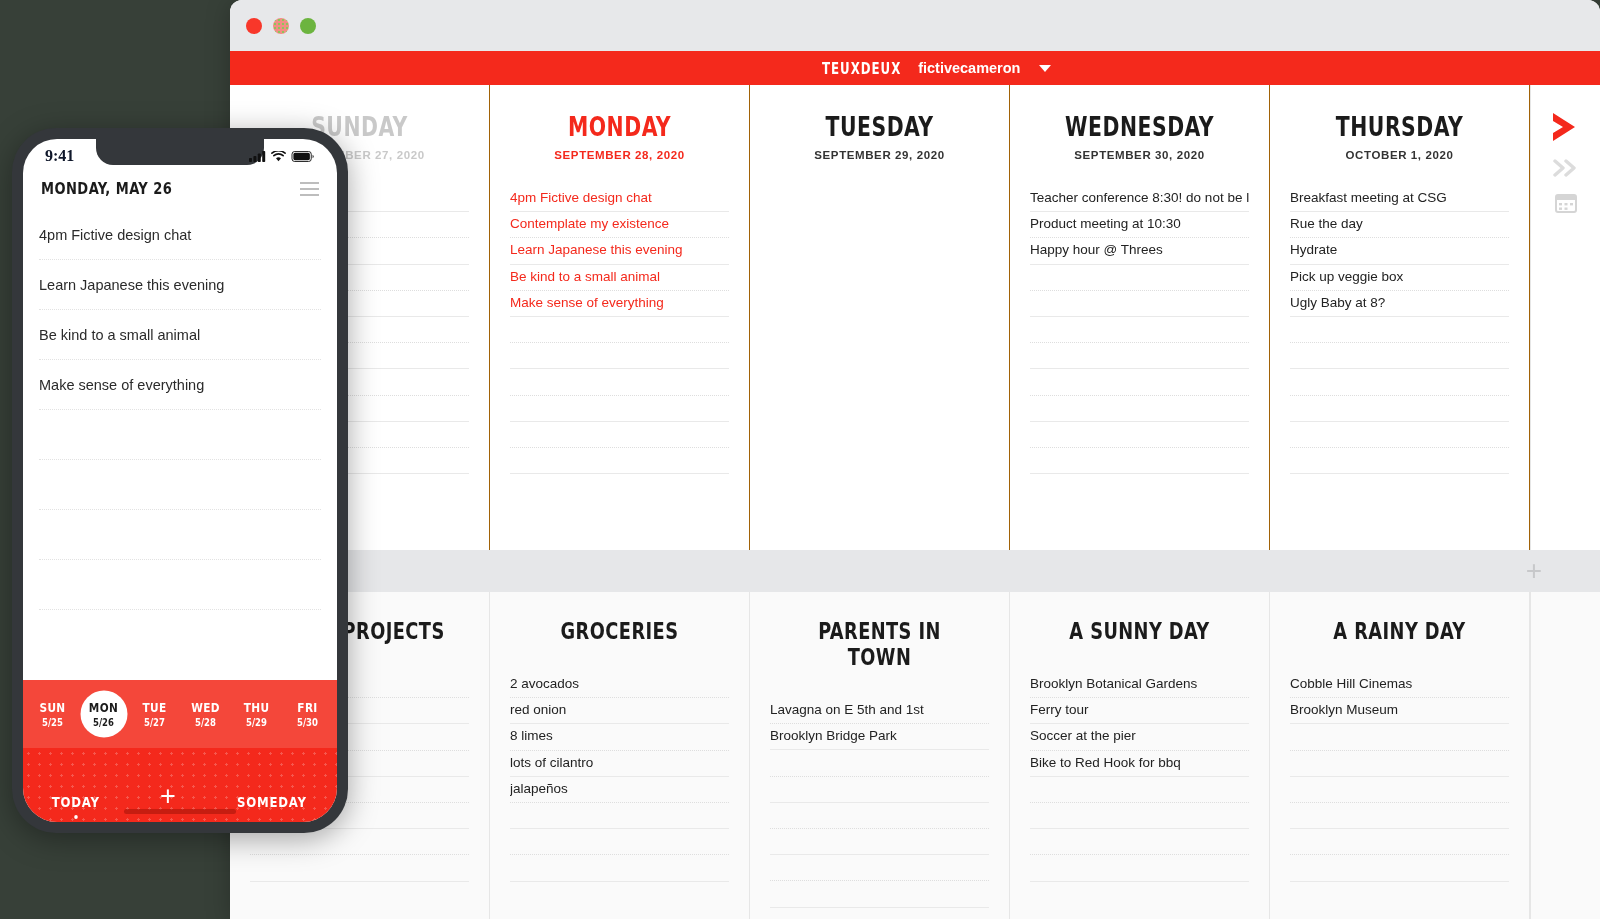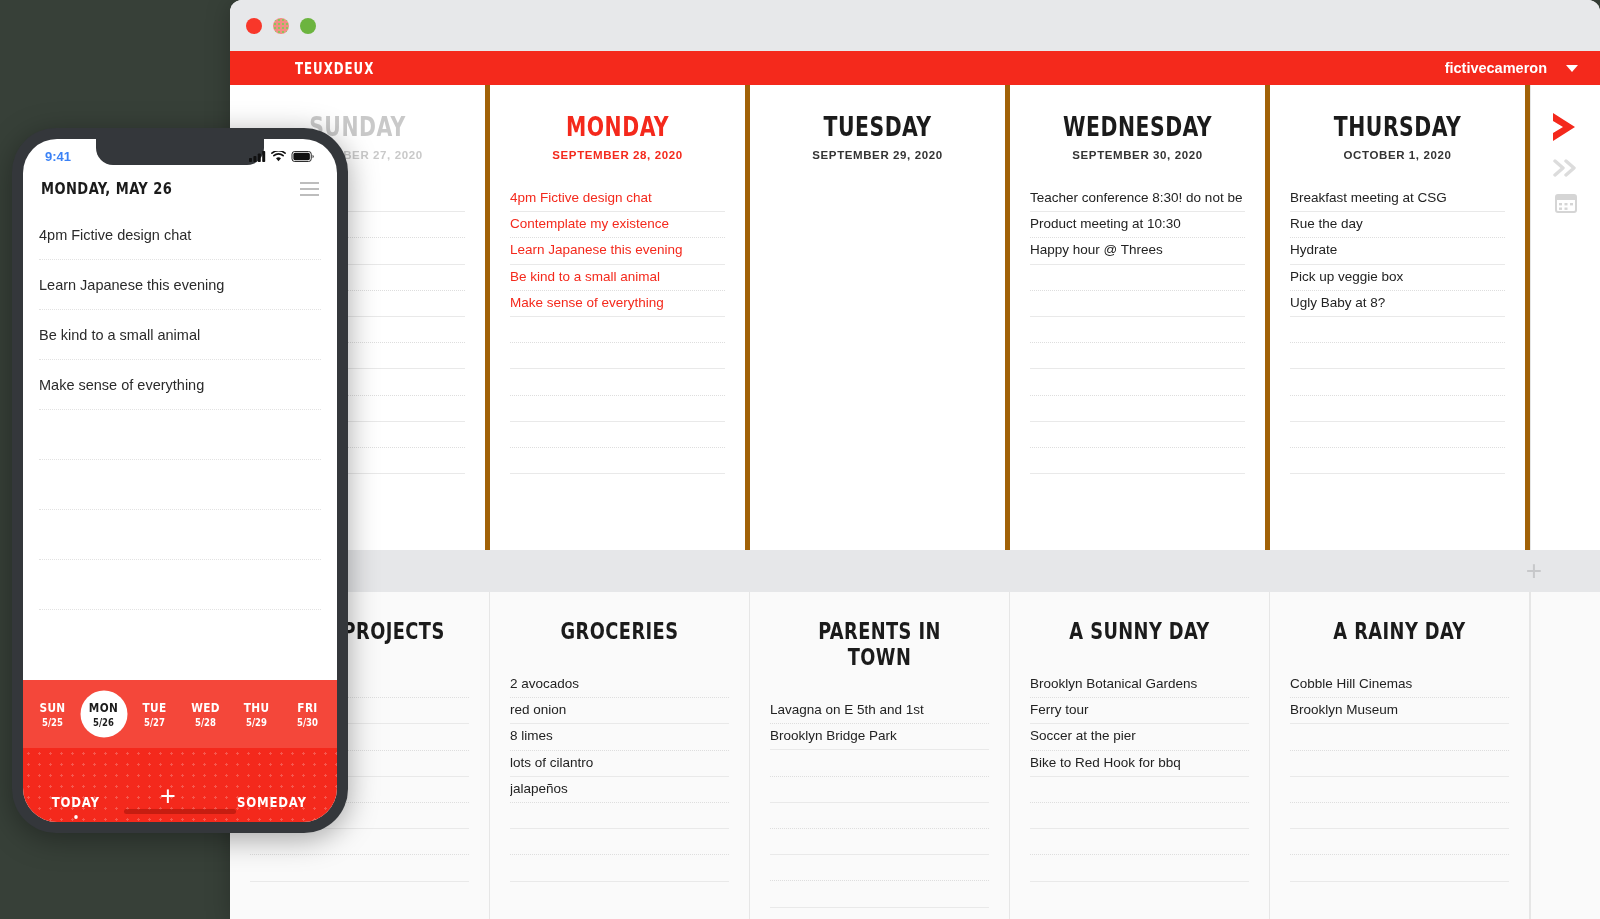--- a/index.html
+++ b/index.html
@@ -48,21 +48,21 @@
     background-image: radial-gradient(#8fc45a 1.1px, transparent 1.2px);
     background-size: 4px 4px;
   }
   .tl-green { background: #6cb43f; }
 
   .app-header {
     height: 34px;
     background: #f4291c;
     display: flex;
     align-items: center;
-    justify-content: space-between;
+    justify-content: center;
     padding: 0 22px 0 65px;
   }
   .brand {
     color: #ffffff;
     font-family: "Liberation Sans Narrow", "DejaVu Sans Condensed", "Liberation Sans", sans-serif;
     font-weight: bold;
     font-size: 16px;
     letter-spacing: 1.2px;
     transform: scaleX(0.82);
     transform-origin: left center;
@@ -84,21 +84,21 @@
 
   
   .week-area {
     position: relative;
     height: 465px;
     display: flex;
     background: #ffffff;
   }
   .day-col {
     flex: 1 1 0;
-    border-right: 5px solid #a16207;
+    border-right: 1px solid #a16207;
     padding: 26px 20px 0 20px;
     background: #ffffff;
     min-width: 0;
   }
   .day-col:first-child { border-left: none; }
 
   .rail {
     width: 70px;
     flex: 0 0 70px;
     border-left: 1px solid #e6e6e6;
@@ -230,21 +230,21 @@
   }
   .status-bar {
     height: 34px;
     display: flex;
     align-items: center;
     justify-content: space-between;
     padding: 0 22px;
     position: relative;
     z-index: 6;
   }
-  .status-time { font-size: 13px; font-weight: bold; color: #3b82f6; }
+  .status-time { font-size: 16px; font-weight: bold; color: #0f172a; font-family: Liberation Serif, serif; }
   .status-icons { display: flex; align-items: center; gap: 5px; }
 
   .phone-header {
     display: flex;
     align-items: center;
     justify-content: space-between;
     padding: 6px 18px 12px 18px;
   }
   .phone-title {
     font-family: "Liberation Sans Narrow", "DejaVu Sans Condensed", "Liberation Sans", sans-serif;

